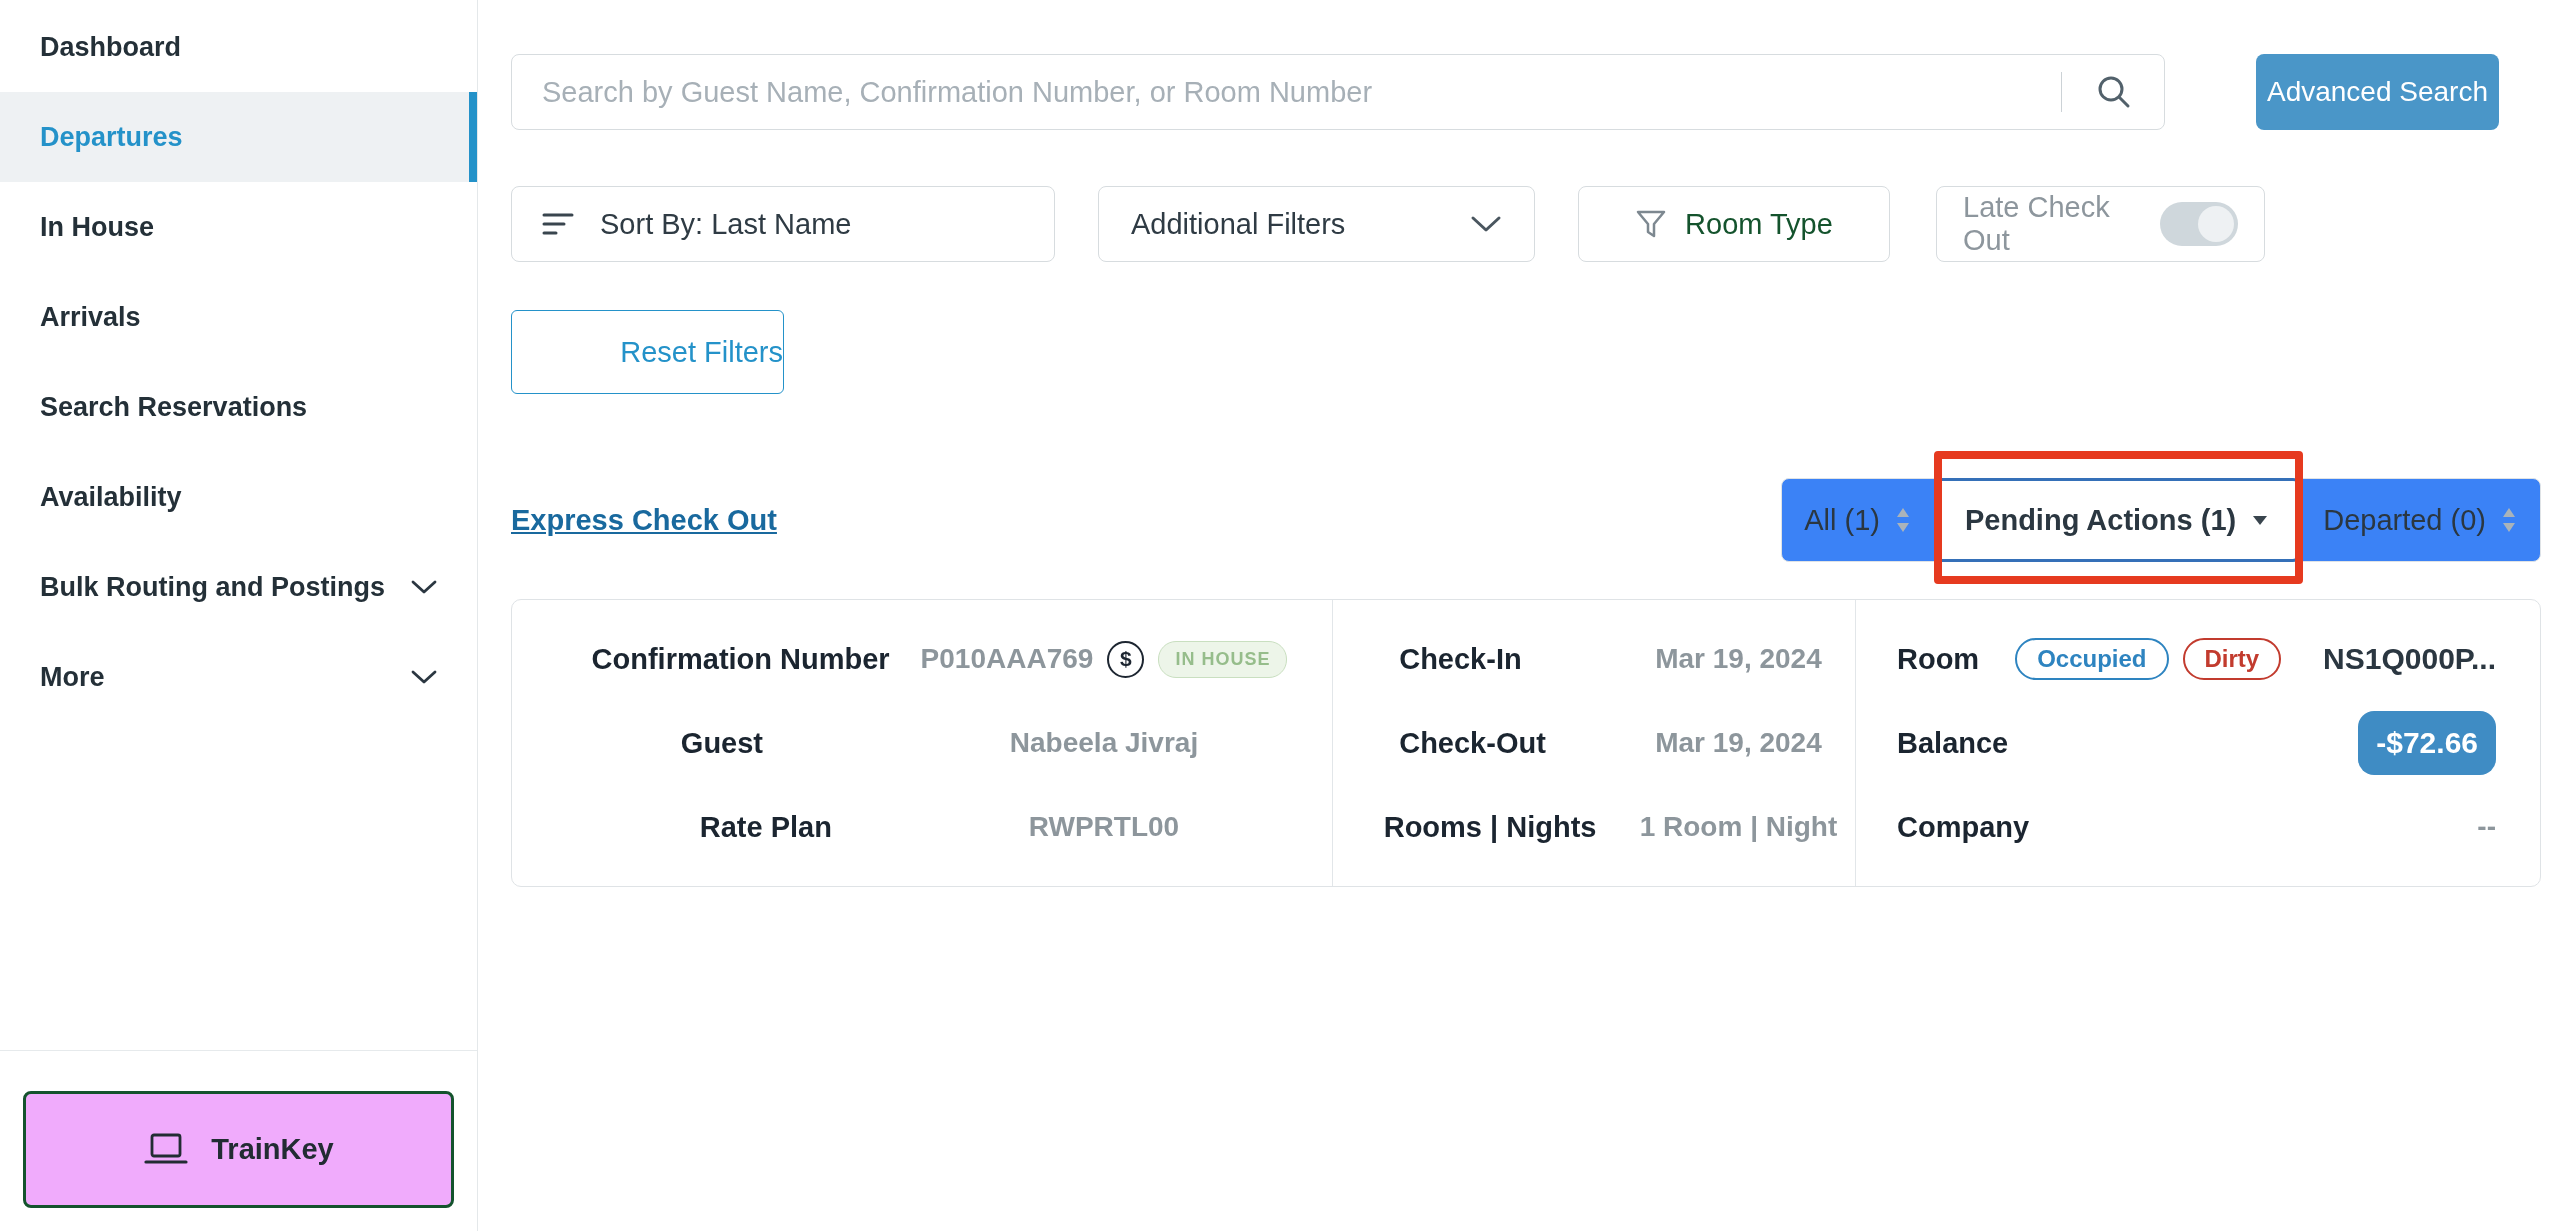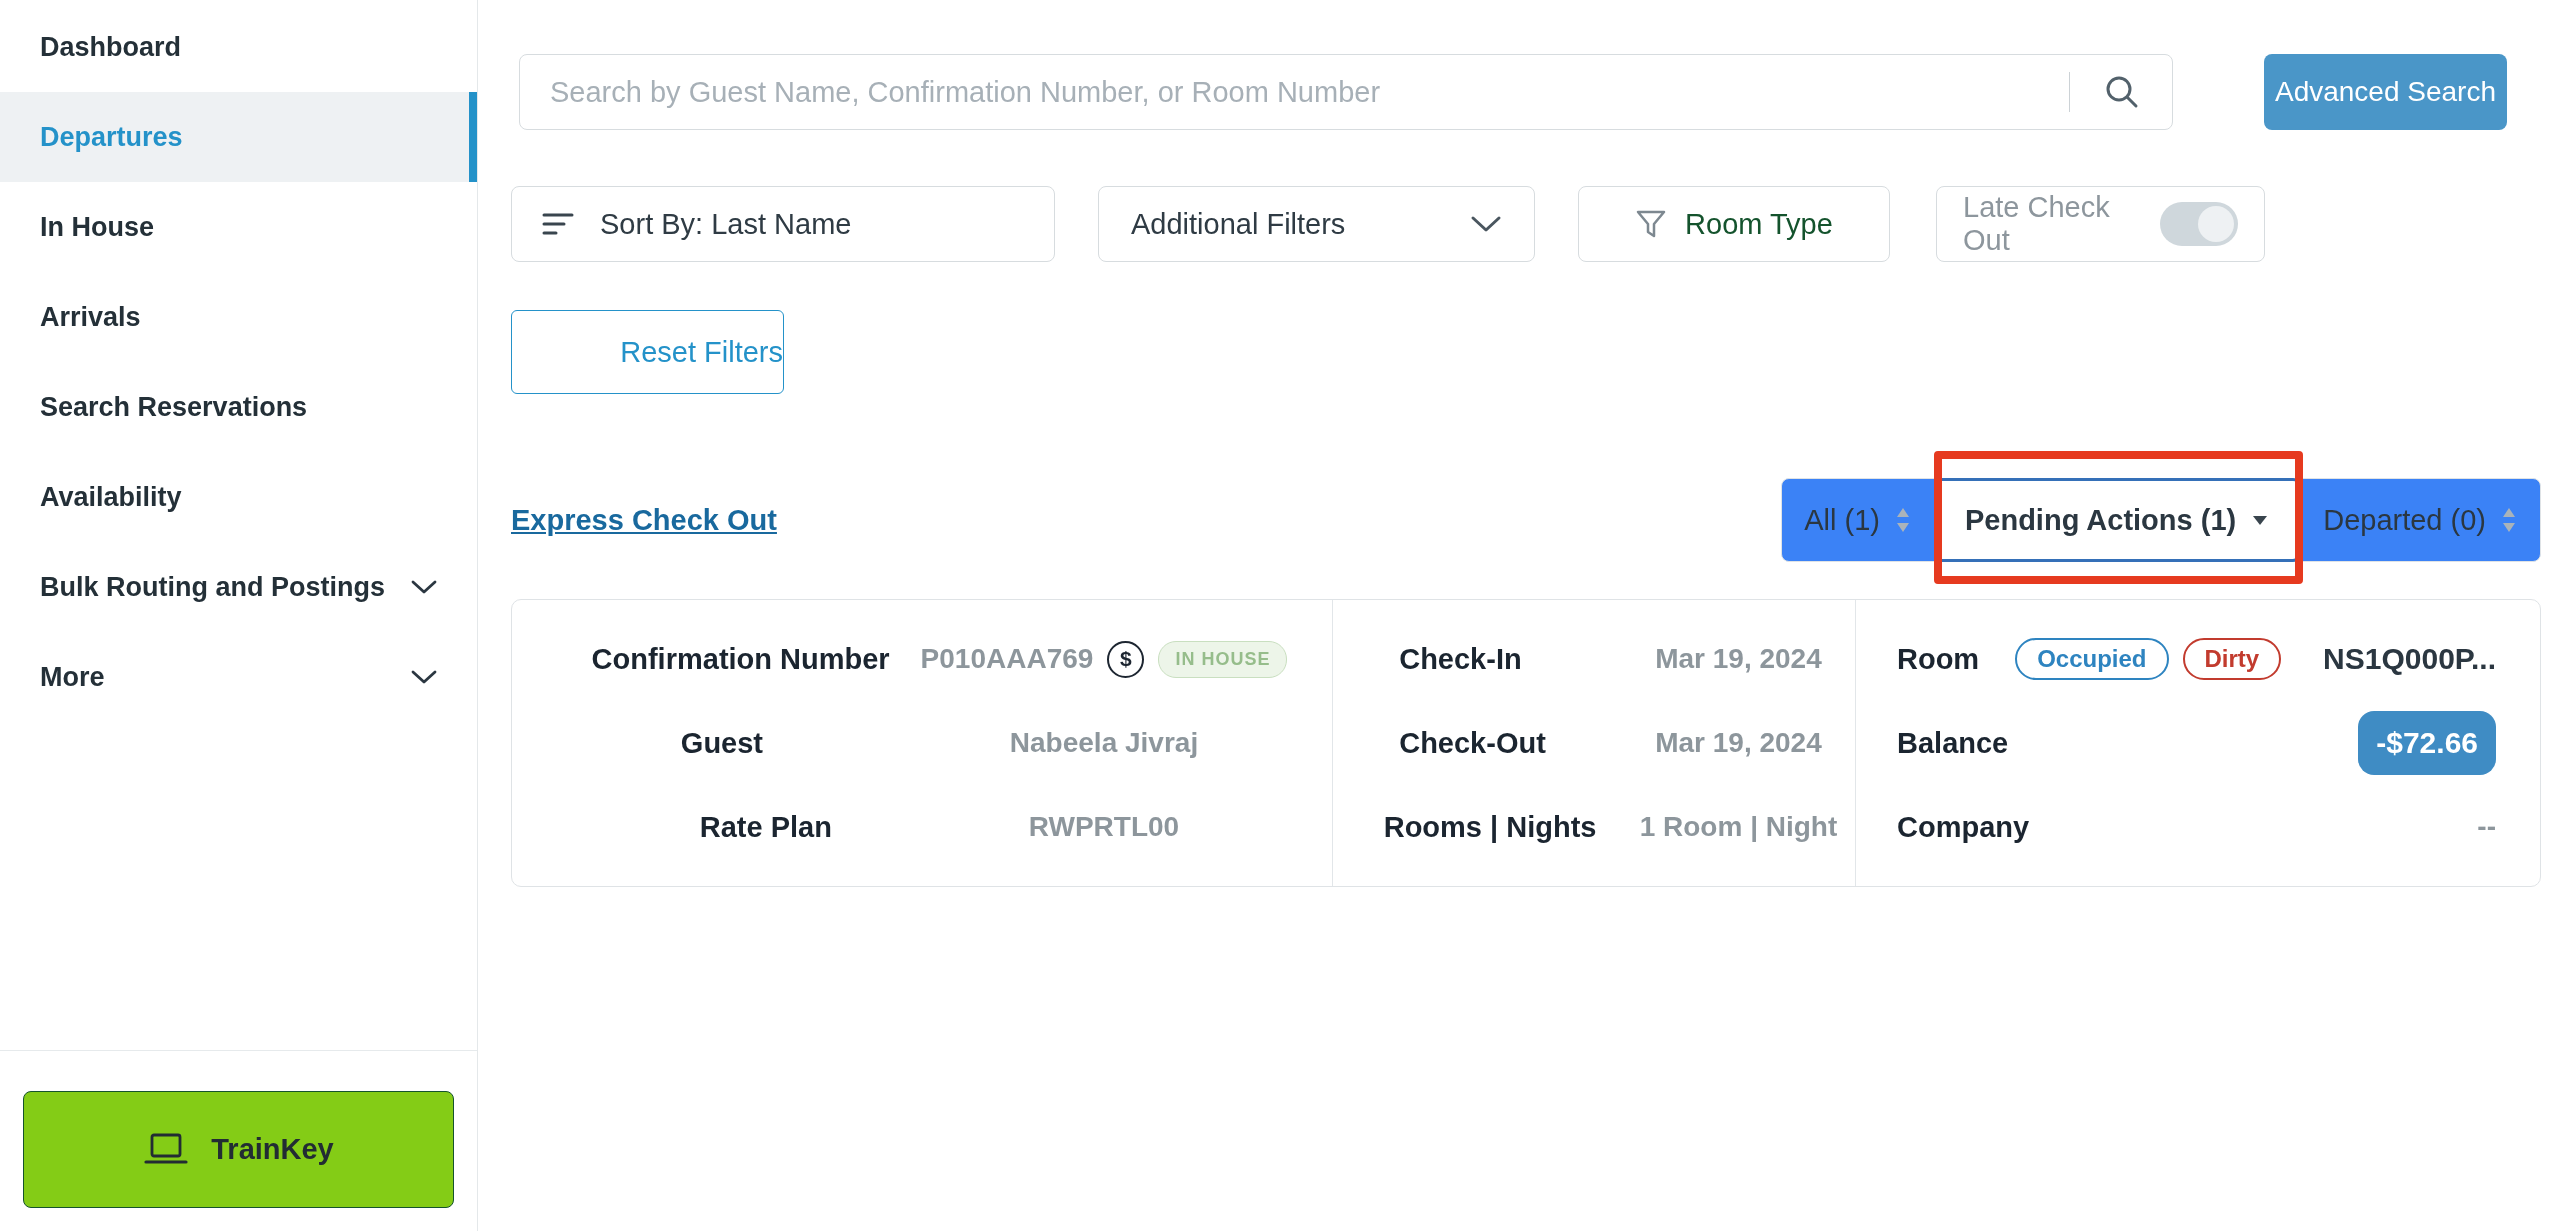--- a/index.html
+++ b/index.html
@@ -9,28 +9,28 @@
 
   
   .sidebar { width:478px; height:100%; background:#fff; border-right:1px solid #e4e8ea;
     display:flex; flex-direction:column; flex:none; }
   .nav { padding-top:2px; }
   .nav-item { height:90px; display:flex; align-items:center; justify-content:space-between;
     padding:0 40px; font-size:27px; font-weight:700; color:#243038; cursor:pointer; position:relative; }
   .nav-item.active { background:#eef1f3; color:#2492c9; }
   .nav-item.active::after { content:""; position:absolute; right:0; top:0; bottom:0; width:8px; background:#2492c9; }
   .sidebar-bottom { margin-top:auto; border-top:1px solid #e6eaec; padding:40px 23px 23px; }
-  .trainkey { height:117px; border:1px solid #14532d; border-radius:8px; background:#84cc16;
+  .trainkey { height:117px; border:3px solid #14532d; border-radius:8px; background:#f0abfc;
     display:flex; align-items:center; justify-content:center; gap:22px;
     font-size:29px; font-weight:700; color:#222c33; cursor:pointer; }
 
   
   .content { flex:1; padding:54px 35px 0 33px; position:relative; }
 
-  .search-row { display:flex; align-items:flex-start;margin-left:8px; }
+  .search-row { display:flex; align-items:flex-start; }
   .search-box { width:1654px; height:76px; border:1px solid #d7dcdf; border-radius:8px;
     background:#fff; display:flex; align-items:center; }
   .search-box input { flex:1; height:100%; border:none; outline:none; background:transparent;
     font-family:"Liberation Sans", sans-serif; font-size:29px; color:#333; padding-left:30px; }
   .search-box input::placeholder { color:#a7b0b7; }
   .search-divider { width:1px; height:40px; background:#ccd2d6; margin-right:32px; }
   .search-icon-svg { margin-right:30px; flex:none; }
   .adv-btn { margin-left:91px; width:243px; height:76px; background:#4a96c8; border:none;
     border-radius:8px; color:#fff; font-size:28px; font-family:"Liberation Sans", sans-serif; cursor:pointer; }
 

